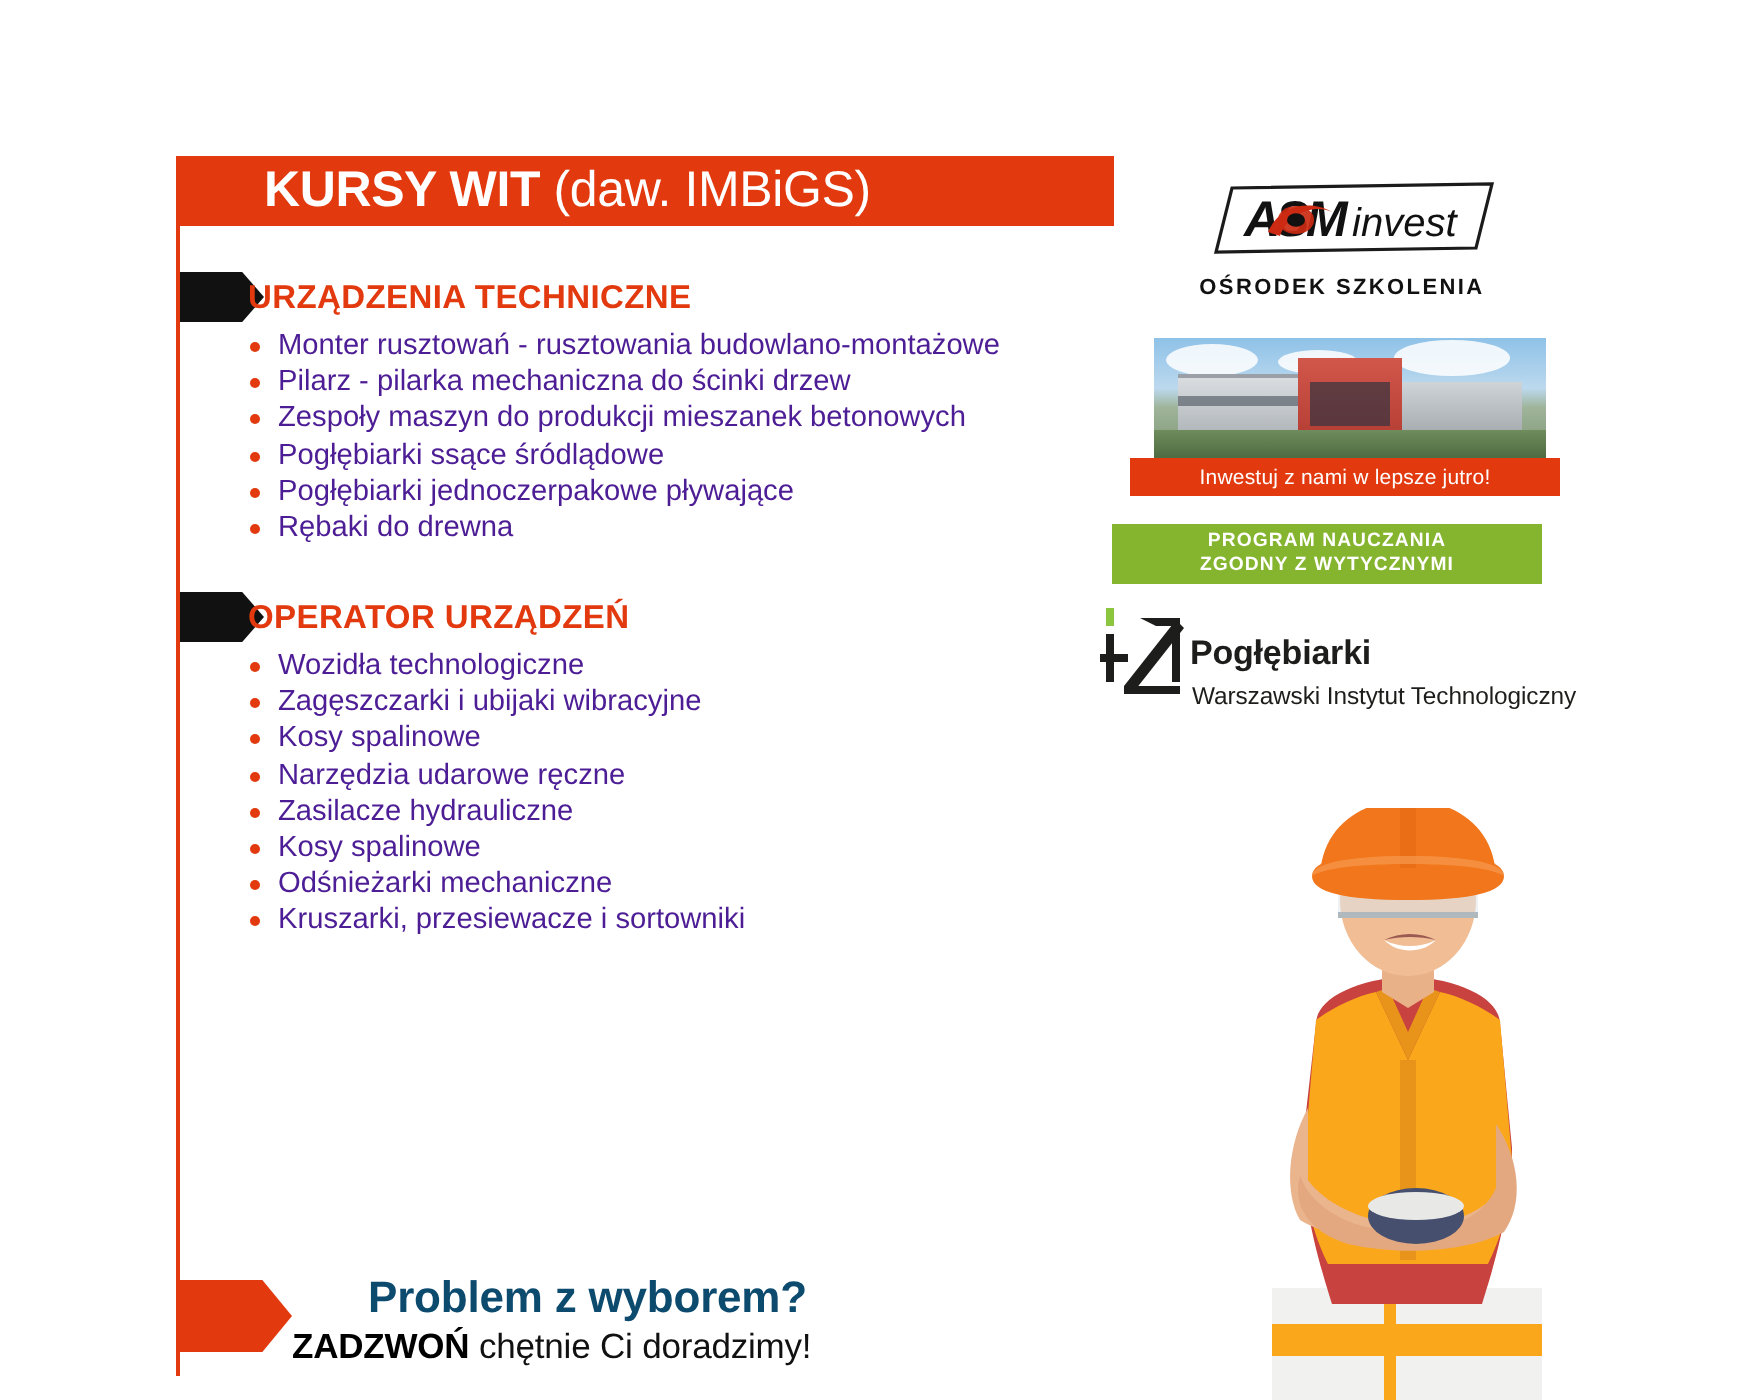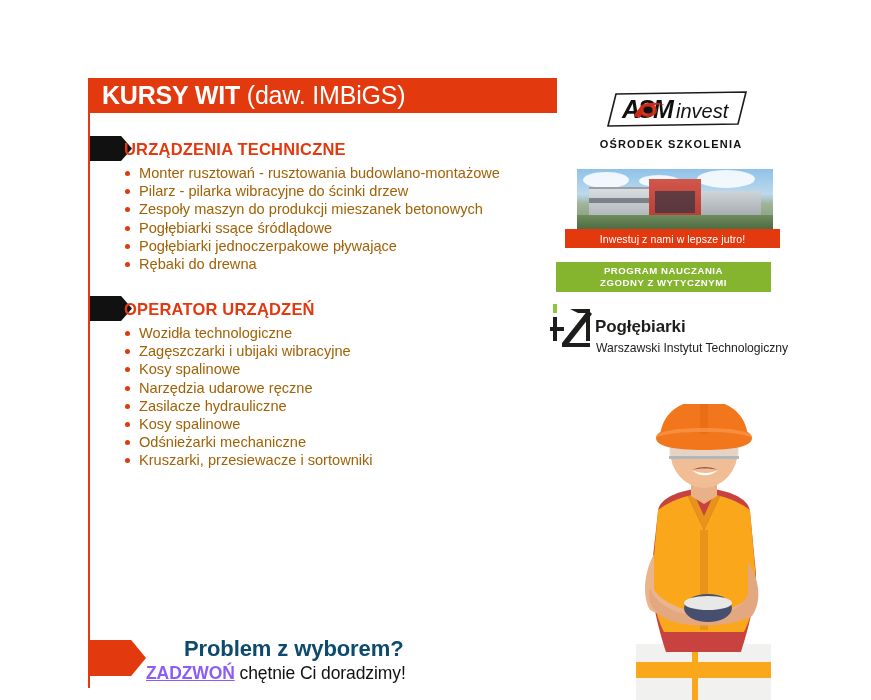--- a/index.html
+++ b/index.html
@@ -28,21 +28,21 @@
     position: absolute;
     left: 88px; top: 78px;
     width: 469px; height: 35px;
     background: #e2390e;
     display: flex; align-items: center;
   }
   .header-title {
     color: #ffffff;
     font-size: 25px;
     letter-spacing: -0.2px;
-    padding-left: 14px;
+    padding-left: 44px;
     white-space: nowrap;
     font-weight: 400;
   }
   .header-title .bold { font-weight: 700; }
 
   
   .sec-arrow {
     position: absolute;
     left: 90px;
     width: 42px; height: 25px;
@@ -72,21 +72,21 @@
     font-size: 16.5px;
     letter-spacing: 0.2px;
     margin-bottom: 5px;
   }
   ul.items { list-style: none; }
   ul.items li {
     position: relative;
     padding-left: 15px;
     font-size: 14.6px;
     line-height: 18.2px;
-    color: #a16207;
+    color: #4c1d95;
     white-space: nowrap;
   }
   ul.items li::before {
     content: "";
     position: absolute;
     left: 1px; top: 7px;
     width: 5px; height: 5px;
     border-radius: 50%;
     background: #e2390e;
   }
@@ -172,21 +172,21 @@
   }
   .luk-sub {
     position: absolute; left: 48px; top: 38px;
     font-size: 12.2px; color: #1d1d1b; letter-spacing: -0.05px; text-align: right;
   }
 
   
   .cta-text { position: absolute; left: 146px; top: 636px; }
   .cta-l1 { font-size: 22px; font-weight: 700; color: #0c4a6e; letter-spacing: -0.1px; margin-left: 38px; }
   .cta-l2 { font-size: 17.5px; color: #111; letter-spacing: -0.1px; margin-top: 1px; }
-  .cta-l2 .hl { color: #8b5cf6; font-weight: 700; text-decoration: underline; }
+  .cta-l2 .hl { color: #000000; font-weight: 700; }
 
   
   .worker { position: absolute; left: 596px; top: 404px; width: 275px; height: 296px; }
 </style>
 </head>
 <body>
 
 <div id="page">
 
   <div class="left-rule"></div>
@@ -196,21 +196,21 @@
       <span class="bold">KURSY WIT</span>
       <span>(daw. IMBiGS)</span>
     </div>
   </div>
 
   <div class="sec-arrow a1"></div>
   <div class="section s1">
     <div class="sec-title">URZĄDZENIA TECHNICZNE</div>
     <ul class="items">
       <li>Monter rusztowań - rusztowania budowlano-montażowe</li>
-      <li>Pilarz - pilarka wibracyjne do ścinki drzew</li>
+      <li>Pilarz - pilarka mechaniczna do ścinki drzew</li>
       <li>Zespoły maszyn do produkcji mieszanek betonowych</li>
       <li>Pogłębiarki ssące śródlądowe</li>
       <li>Pogłębiarki jednoczerpakowe pływające</li>
       <li>Rębaki do drewna</li>
     </ul>
   </div>
 
   <div class="sec-arrow a2"></div>
   <div class="section s2">
     <div class="sec-title">OPERATOR URZĄDZEŃ</div>

